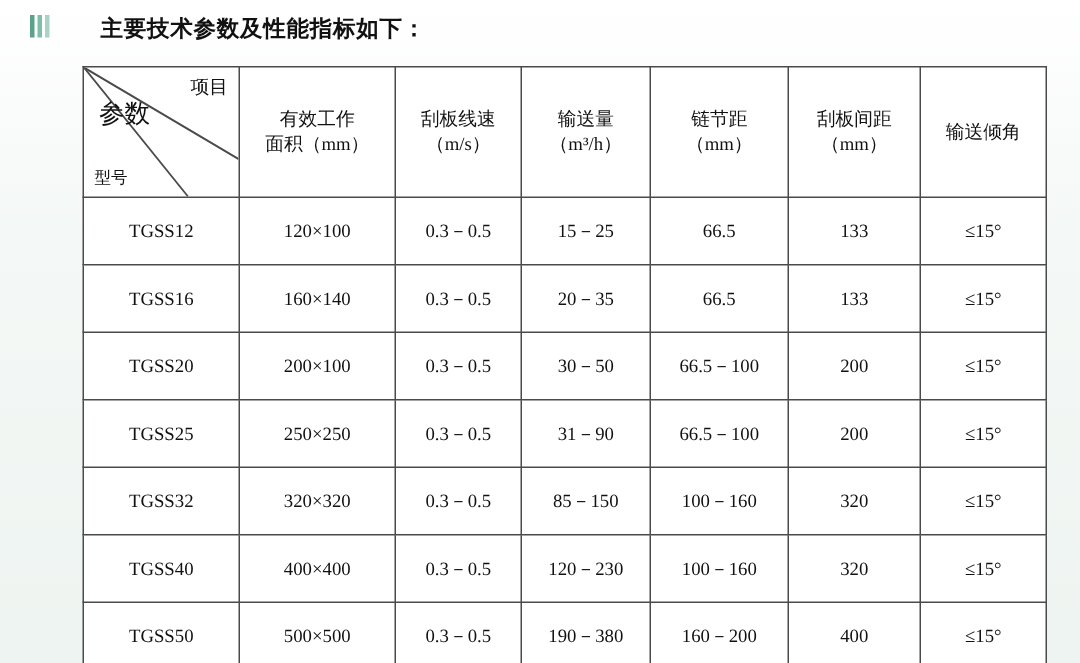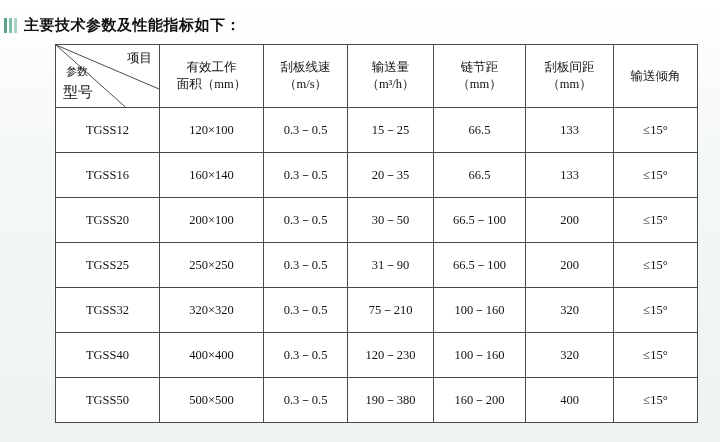--- a/index.html
+++ b/index.html
@@ -16,23 +16,23 @@
   }
   .page {
     position: relative;
     width: 720px;
     height: 442px;
     background: linear-gradient(180deg, #ffffff 0%, #f4f8f6 35%, #eef4f1 100%);
     box-sizing: border-box;
   }
   .heading {
     display: flex;
-    align-items: center;
-    padding: 10px 0 0 4px;
+    padding: 10px 0 0 20px;
     height: 30px;
+    gap: 27px;
   }
   .heading-bars {
     display: inline-flex;
     gap: 2px;
     margin-right: 7px;
   }
   .heading-bars i {
     display: block;
     width: 3px;
     height: 15px;
@@ -66,45 +66,45 @@
     font-size: 12.5px;
     font-weight: normal;
     font-family: "Liberation Serif", "DejaVu Serif", serif;
     padding: 0 2px;
     color: #111111;
   }
   table.spec tbody tr { height: 45px; }
   table.spec tbody tr.head-row { height: 62px; }
   .corner {
     position: relative;
-    padding: 0 !important;
+    padding: 12px !important;
     height: 62px;
   }
   .corner .diag {
     position: absolute;
     left: 0; top: 0;
     width: 100%; height: 100%;
   }
   .corner .lbl-item {
     position: absolute;
     right: 7px;
     top: 5px;
     font-size: 12.5px;
   }
   .corner .lbl-param {
     position: absolute;
     left: 10px;
     top: 19px;
-    font-size: 11px;
+    font-size: 17px;
   }
   .corner .lbl-model {
     position: absolute;
     left: 7px;
     bottom: 5px;
-    font-size: 15px;
+    font-size: 11px;
     text-align: right;
   }
   .hcell-2 {
     line-height: 1.35;
   }
   .col1 { width: 104px; }
   .col2 { width: 104px; }
   .col3 { width: 84px; }
   .col4 { width: 86px; }
   .col5 { width: 92px; }
@@ -205,21 +205,21 @@
           <td>0.3－0.5</td>
           <td>31－90</td>
           <td>66.5－100</td>
           <td>200</td>
           <td>≤15°</td>
         </tr>
         <tr>
           <td>TGSS32</td>
           <td>320×320</td>
           <td>0.3－0.5</td>
-          <td>75－210</td>
+          <td>85－150</td>
           <td>100－160</td>
           <td>320</td>
           <td>≤15°</td>
         </tr>
         <tr>
           <td>TGSS40</td>
           <td>400×400</td>
           <td>0.3－0.5</td>
           <td>120－230</td>
           <td>100－160</td>

